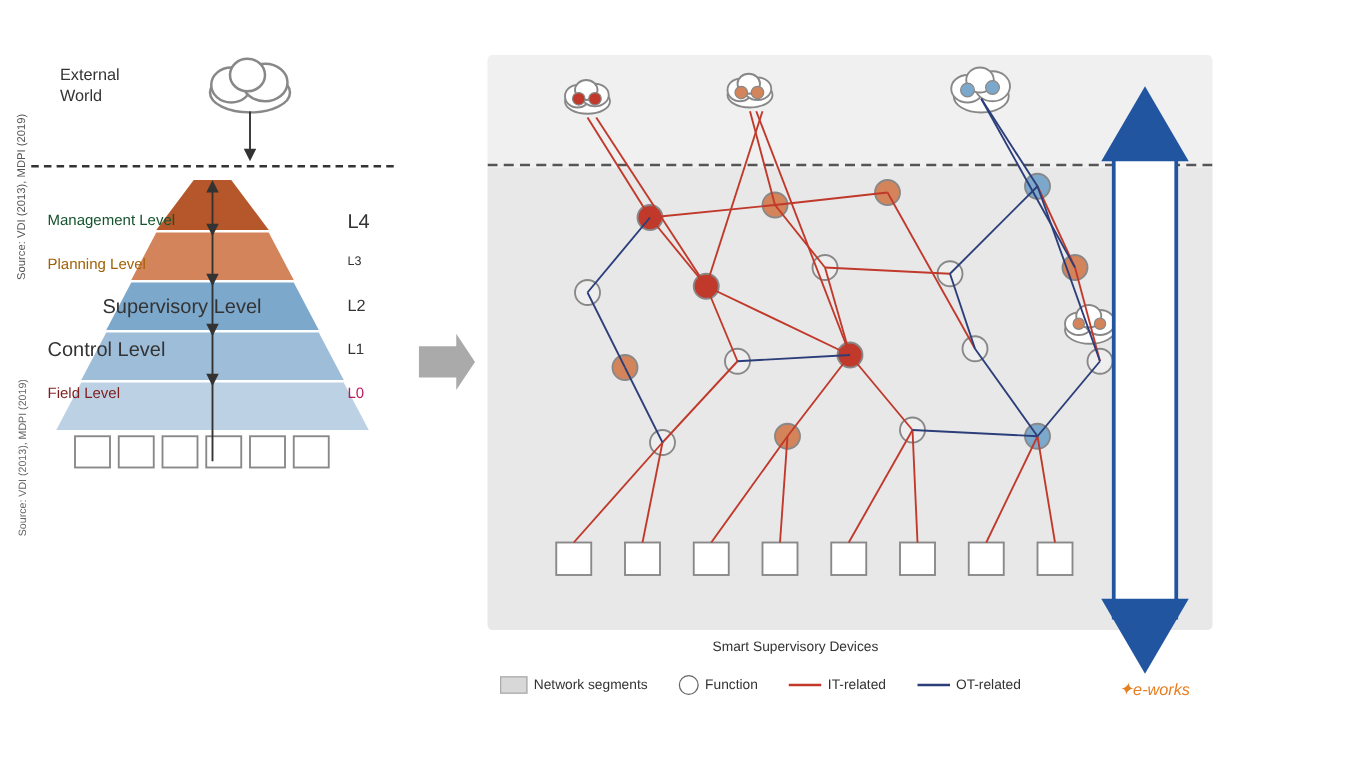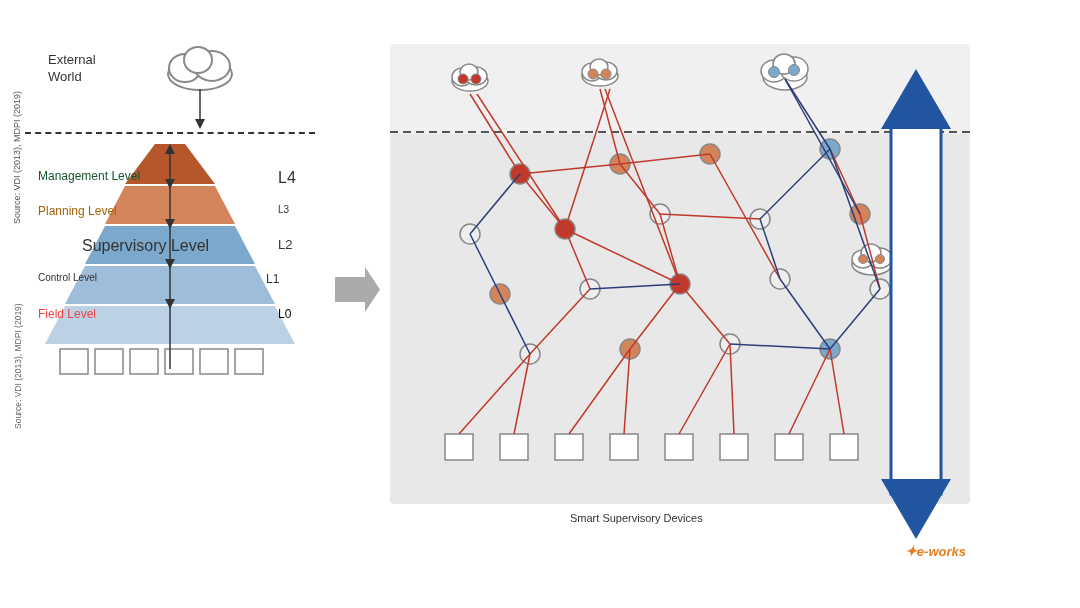--- a/index.html
+++ b/index.html
@@ -106,28 +106,28 @@
         <polygon points="135,40 145,40 140,50" fill="#333"></polygon>
         <polygon points="135,80 145,80 140,90" fill="#333"></polygon>
         <polygon points="135,120 145,120 140,130" fill="#333"></polygon>
         <polygon points="135,160 145,160 140,170" fill="#333"></polygon>
       </svg>
     </div>
 
     <div style="position:absolute; left:28px; top:145px; font-size:12px; color:#14532d;">Management Level</div>
     <div style="position:absolute; left:28px; top:180px; font-size:12px; color:#a16207;">Planning Level</div>
     <div style="position:absolute; left:28px; top:213px; font-size:16px; color:#333;margin-left:44px;">Supervisory Level</div>
-    <div style="position:absolute; left:28px; top:248px; font-size:10px; color:#333;">Control Level</div>
-    <div style="position:absolute; left:28px; top:283px; font-size:12px; color:#ef4444;">Field Level</div>
+    <div style="position:absolute; left:28px; top:248px; font-size:16px; color:#333;">Control Level</div>
+    <div style="position:absolute; left:28px; top:283px; font-size:12px; color:#7f1d1d;">Field Level</div>
 
     <div style="position:absolute; left:268px; top:145px; font-size:16px; color:#333;">L4</div>
     <div style="position:absolute; left:268px; top:180px; font-size:10px; color:#333;">L3</div>
     <div style="position:absolute; left:268px; top:213px; font-size:13px; color:#333;">L2</div>
-    <div style="position:absolute; left:256px; top:248px; font-size:12px; color:#333;text-align:right;">L1</div>
-    <div style="position:absolute; left:268px; top:283px; font-size:12px; color:#000000;">L0</div>
+    <div style="position:absolute; left:268px; top:248px; font-size:12px; color:#333;text-align:right;">L1</div>
+    <div style="position:absolute; left:268px; top:283px; font-size:12px; color:#be185d;">L0</div>
 
     <div style="
       position:absolute;
       left:8px;
       top:400px;
       font-size:8.5px;
       color:#666;
       transform: rotate(-90deg);
       transform-origin: left center;
       white-space:nowrap;
@@ -256,38 +256,56 @@
       <line x1="490" y1="245" x2="440" y2="305" stroke="#2c3e7a" stroke-width="1.5"></line>
       <line x1="80" y1="190" x2="110" y2="250" stroke="#2c3e7a" stroke-width="1.5"></line>
       <line x1="110" y1="250" x2="140" y2="310" stroke="#2c3e7a" stroke-width="1.5"></line>
       <line x1="80" y1="190" x2="130" y2="130" stroke="#2c3e7a" stroke-width="1.5"></line>
       <line x1="340" y1="300" x2="440" y2="305" stroke="#2c3e7a" stroke-width="1.5"></line>
       <line x1="200" y1="245" x2="290" y2="240" stroke="#2c3e7a" stroke-width="1.5"></line>
     </svg>
 
     <div style="position:absolute; bottom:40px; left:180px; font-size:11px; color:#333;">Smart Supervisory Devices</div>
 
+    <div style="position:absolute; bottom:8px; left:10px; display:flex; gap:25px; align-items:center; font-size:11px; color:#333;">
+      <div style="display:flex; align-items:center; gap:5px;">
+        <div style="width:22px; height:14px; background:#d8d8d8; border:1px solid #aaa;"></div>
+        <span>Network segments</span>
+      </div>
+      <div style="display:flex; align-items:center; gap:5px;">
+        <div style="width:16px; height:16px; border-radius:50%; border:1.5px solid #666; background:white;"></div>
+        <span>Function</span>
+      </div>
+      <div style="display:flex; align-items:center; gap:5px;">
+        <div style="width:26px; height:2.5px; background:#c0392b;"></div>
+        <span>IT-related</span>
+      </div>
+      <div style="display:flex; align-items:center; gap:5px;">
+        <div style="width:26px; height:2.5px; background:#2c3e7a;"></div>
+        <span>OT-related</span>
+      </div>
+    </div>
   </div>
 
   <div style="position:relative; width:100px; height:520px; margin-left:8px; display:flex; flex-direction:column; align-items:center; justify-content:center;">
     <svg width="90" height="480" viewBox="0 0 90 480">
 
       <defs>
         <marker id="arrowUp" markerWidth="10" markerHeight="10" refX="5" refY="5" orient="auto">
           <polygon points="5,0 10,10 0,10" fill="#2255a0"></polygon>
         </marker>
       </defs>
 
       <polygon points="20,60 70,60 70,430 20,430" fill="white" stroke="#2255a0" stroke-width="3"></polygon>
 
       <polygon points="45,5 80,65 10,65" fill="#2255a0"></polygon>
 
       <polygon points="45,475 80,415 10,415" fill="#2255a0"></polygon>
 
       <text x="45" y="150" text-anchor="middle" font-size="28" font-weight="900" fill="#111" font-family="Arial Black, Arial" transform="rotate(90, 45, 245)">OPC UA</text>
     </svg>
 
-    <div style="position:absolute; bottom:5px; right:0; font-size:13px; font-weight:bold; font-style:italic; color:#e67e22;">
+    <div style="position:absolute; bottom:5px; right:14px; font-size:13px; font-weight:normal; font-style:italic; color:#e67e22;">
       <span style="color:#e67e22; font-size:14px;">✦</span><span>e-works</span>
     </div>
   </div>
 
 </div>
 
 </body></html>

